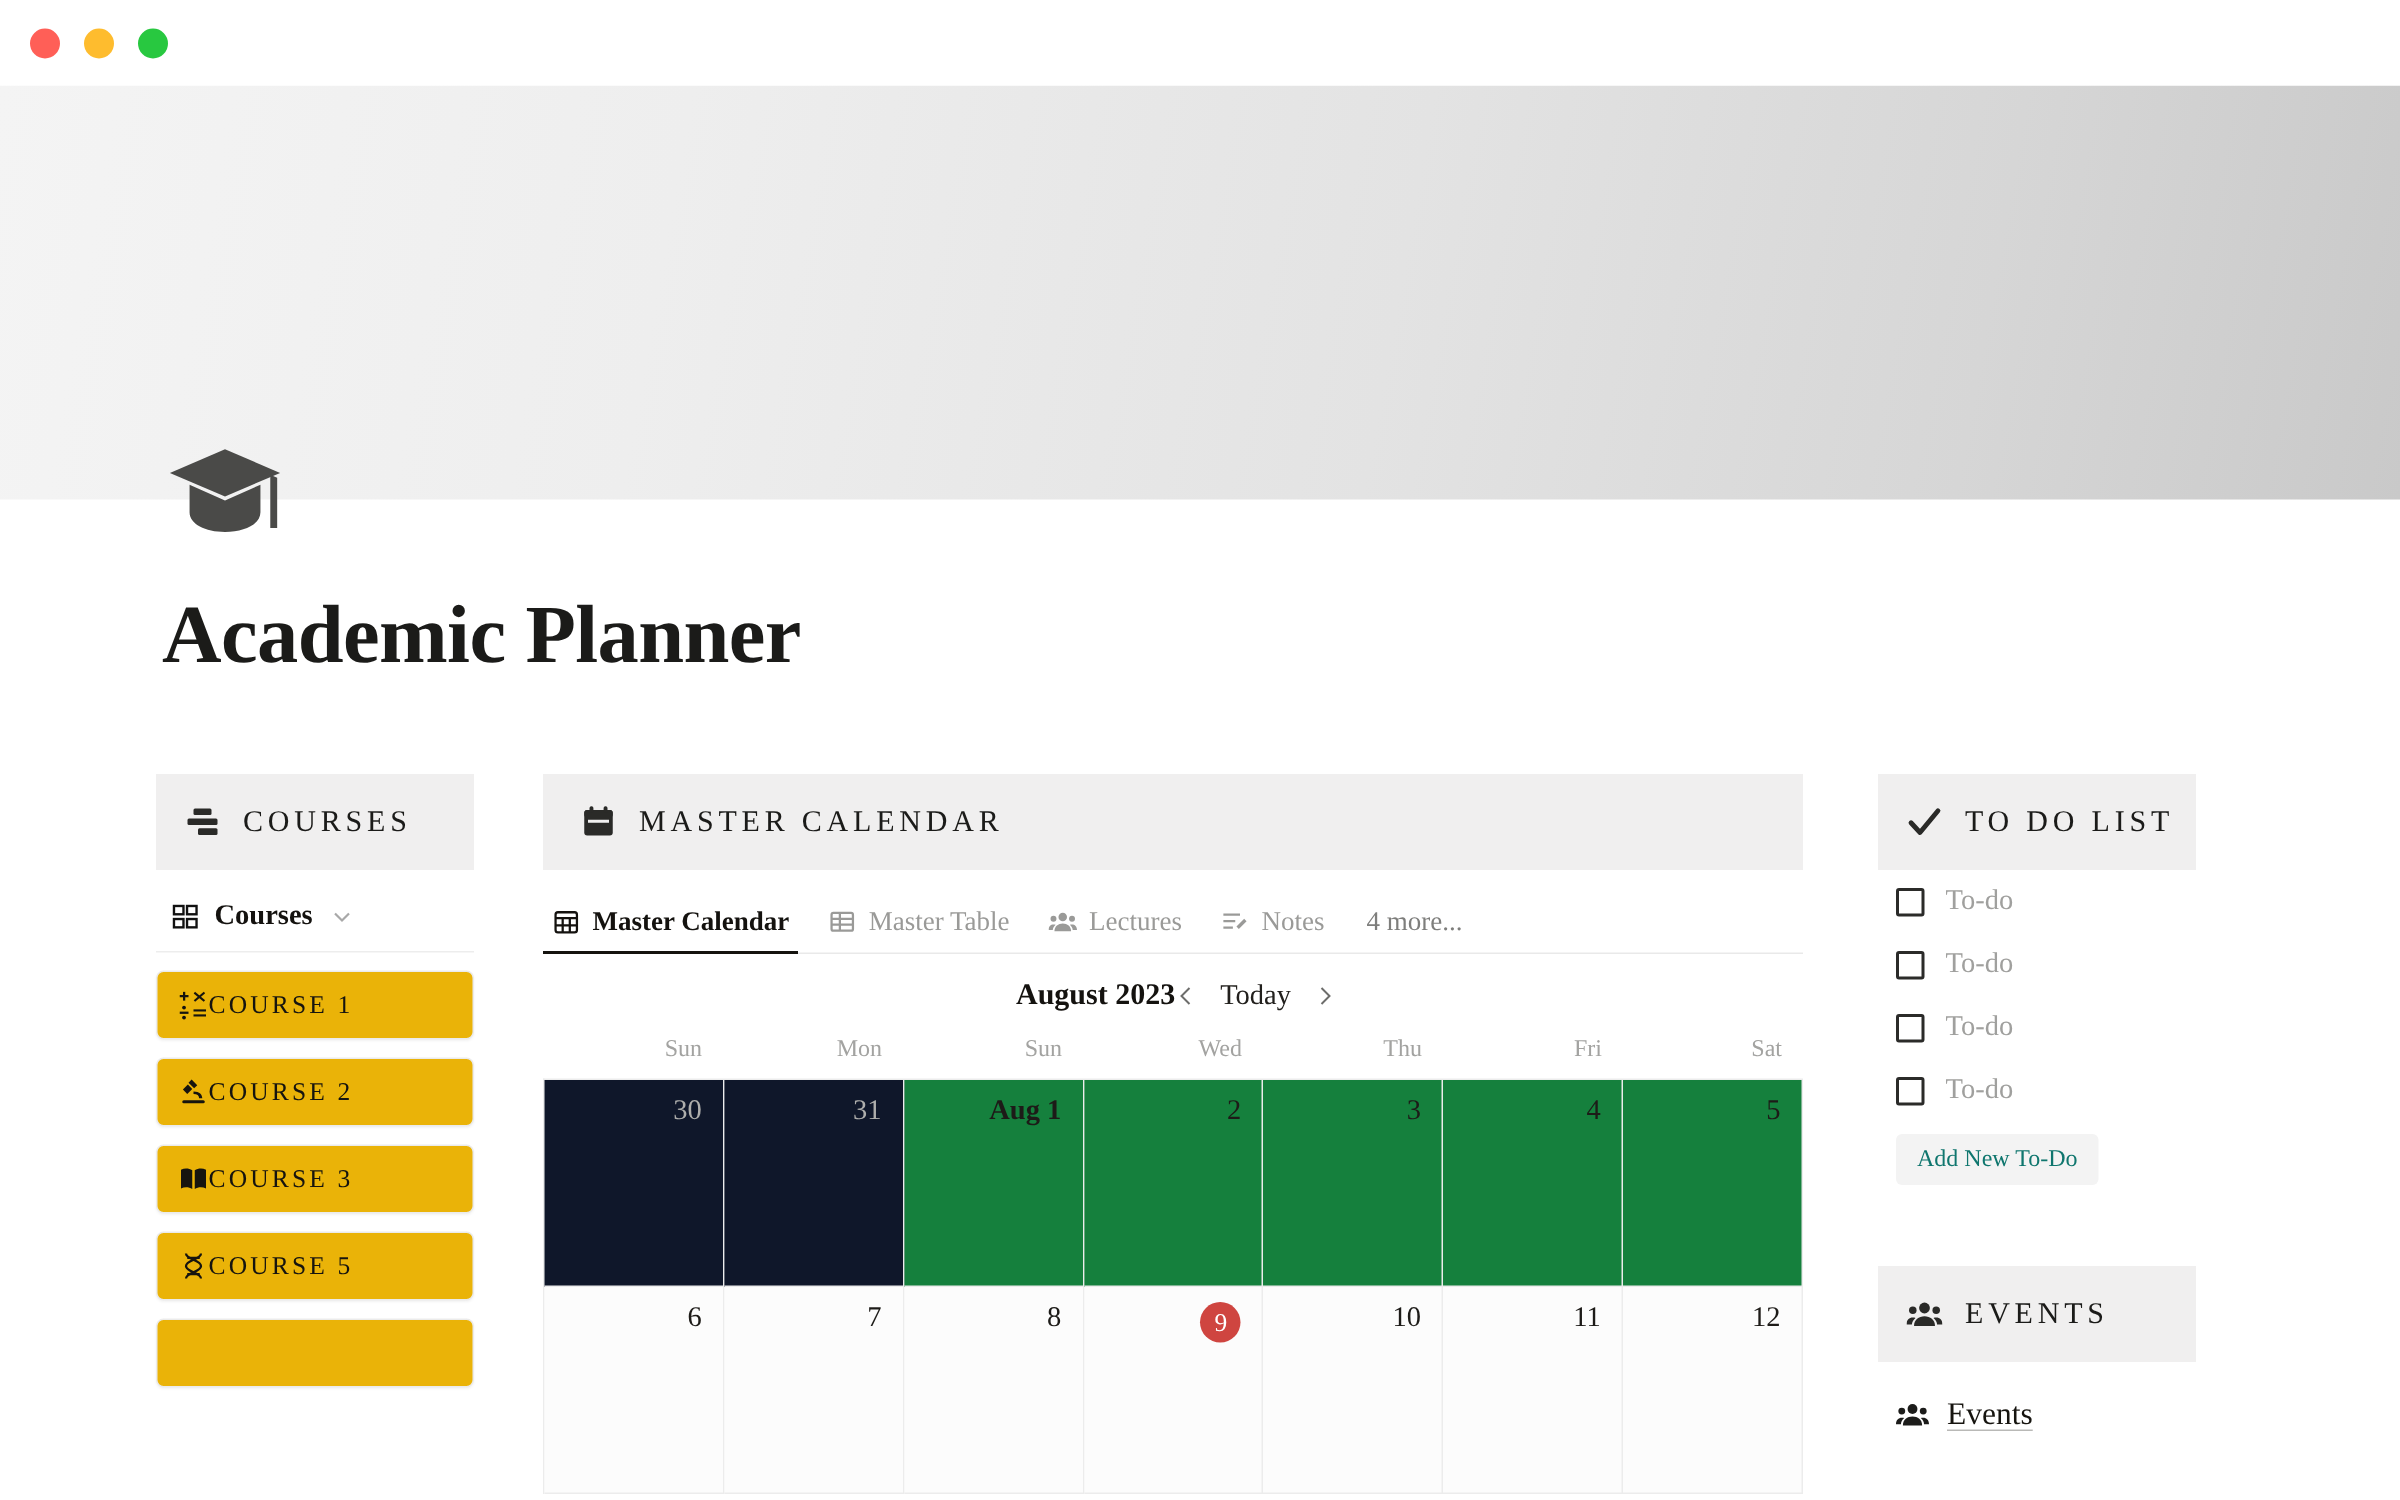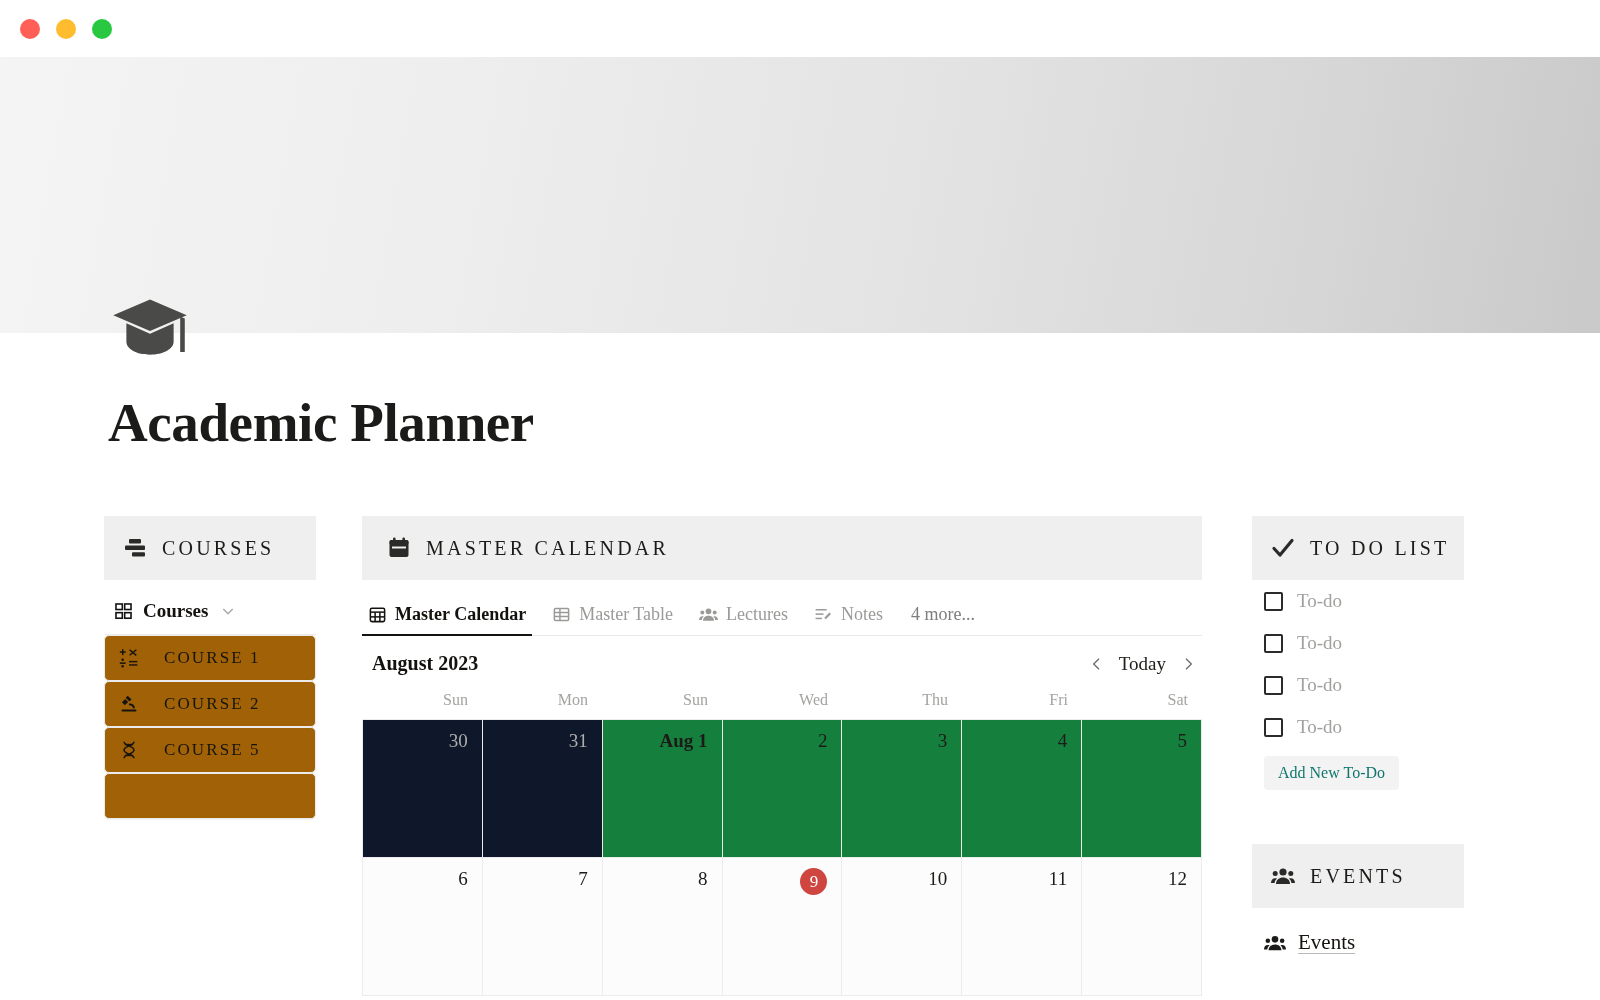--- a/index.html
+++ b/index.html
@@ -68,25 +68,25 @@
   .db-row {
     display:flex; align-items:center; gap:10px;
     padding:20px 4px 12px 10px;
     border-bottom:1px solid #ededed;
   }
   .db-row .gico { width:19px; height:19px; color:#111; flex:0 0 19px; }
   .db-row .name { font-size:19px; font-weight:700; color:#14120f; }
   .db-row .chev { color:#a8a8a8; width:16px; height:16px; margin-left:2px; }
 
   .course-card {
-    height:46px;
+    margin-top:12px; height:46px;
     border:1px solid #ebebeb; border-radius:5px;
-    background:#a16207;
+    background:#eab308;
     box-shadow:0 1px 2px rgba(0,0,0,.055);
-    display:flex; align-items:center; gap:25px; padding:0 14px;
+    display:flex; align-items:center; gap:0; padding:0 14px;
   }
   .course-card .cico { width:20px; height:20px; color:#16140f; flex:0 0 20px; }
   .course-card .clabel {
     font-size:17px; letter-spacing:2.1px; color:#16140f;
     font-family:"Liberation Serif", serif; white-space:nowrap;
   }
 
   
   .tabs {
     display:flex; align-items:flex-end; gap:26px;
@@ -102,21 +102,21 @@
   .tab .tico { width:19px; height:19px; flex:0 0 19px; color:#9a9a98; }
   .tab.active { color:#14120f; font-weight:700; }
   .tab.active .tico { color:#14120f; }
   .tab.active:after {
     content:""; position:absolute; left:-6px; right:-6px; bottom:-1px;
     height:2.5px; background:#15130f;
   }
   .tab.more { color:#7e7e7c; padding-left:2px; }
 
   .cal-toolbar {
-    display:flex; align-items:center; justify-content:space-between;
+    display:flex; align-items:center; justify-content:center;
     padding:16px 6px 10px 10px;
   }
   .cal-month { font-size:20px; font-weight:700; color:#14120f; }
   .cal-nav { display:flex; align-items:center; gap:14px; }
   .cal-nav .arr { width:16px; height:16px; color:#6d6d6b; }
   .cal-nav .today { font-size:19px; color:#22201d; }
 
   .dow-row { display:grid; grid-template-columns:repeat(7,1fr); }
   .dow {
     text-align:right; padding:6px 14px 10px 0;
@@ -244,20 +244,29 @@
         <svg viewBox="0 0 24 24" fill="currentColor" width="20" height="20">
           <path d="M10.5 2 L15 6.5 L12.5 9 L8 4.5 Z"></path>
           <path d="M7.5 6 L11 9.5 L7 13.5 L3.5 10 Z"></path>
           <rect x="3" y="18.5" width="18" height="2.4" rx="1.2"></rect>
           <path d="M12 11.5 C17 11.5 19 14 19 17 L16.5 17 C16.5 14.8 15 13.6 12 13.6 Z"></path>
         </svg>
       </span>
       <span class="clabel">COURSE 2</span>
     </div>
 
+    <div class="course-card">
+      <span class="cico">
+        <svg viewBox="0 0 24 24" fill="currentColor" width="20" height="20">
+          <path d="M2 4.5 C5 3 8.5 3.3 11 5 L11 20 C8.5 18.3 5 18 2 19.5 Z"></path>
+          <path d="M22 4.5 C19 3 15.5 3.3 13 5 L13 20 C15.5 18.3 19 18 22 19.5 Z"></path>
+        </svg>
+      </span>
+      <span class="clabel">COURSE 3</span>
+    </div>
 
 
     <div class="course-card">
       <span class="cico">
         <svg viewBox="0 0 24 24" fill="none" stroke="currentColor" stroke-width="1.8" width="20" height="20">
           <path d="M6 2 C6 7 18 7 18 12 C18 17 6 17 6 22"></path>
           <path d="M18 2 C18 7 6 7 6 12 C6 17 18 17 18 22"></path>
           <line x1="7" y1="5.5" x2="17" y2="5.5"></line>
             <line x1="7" y1="18.5" x2="17" y2="18.5"></line>
         </svg>

